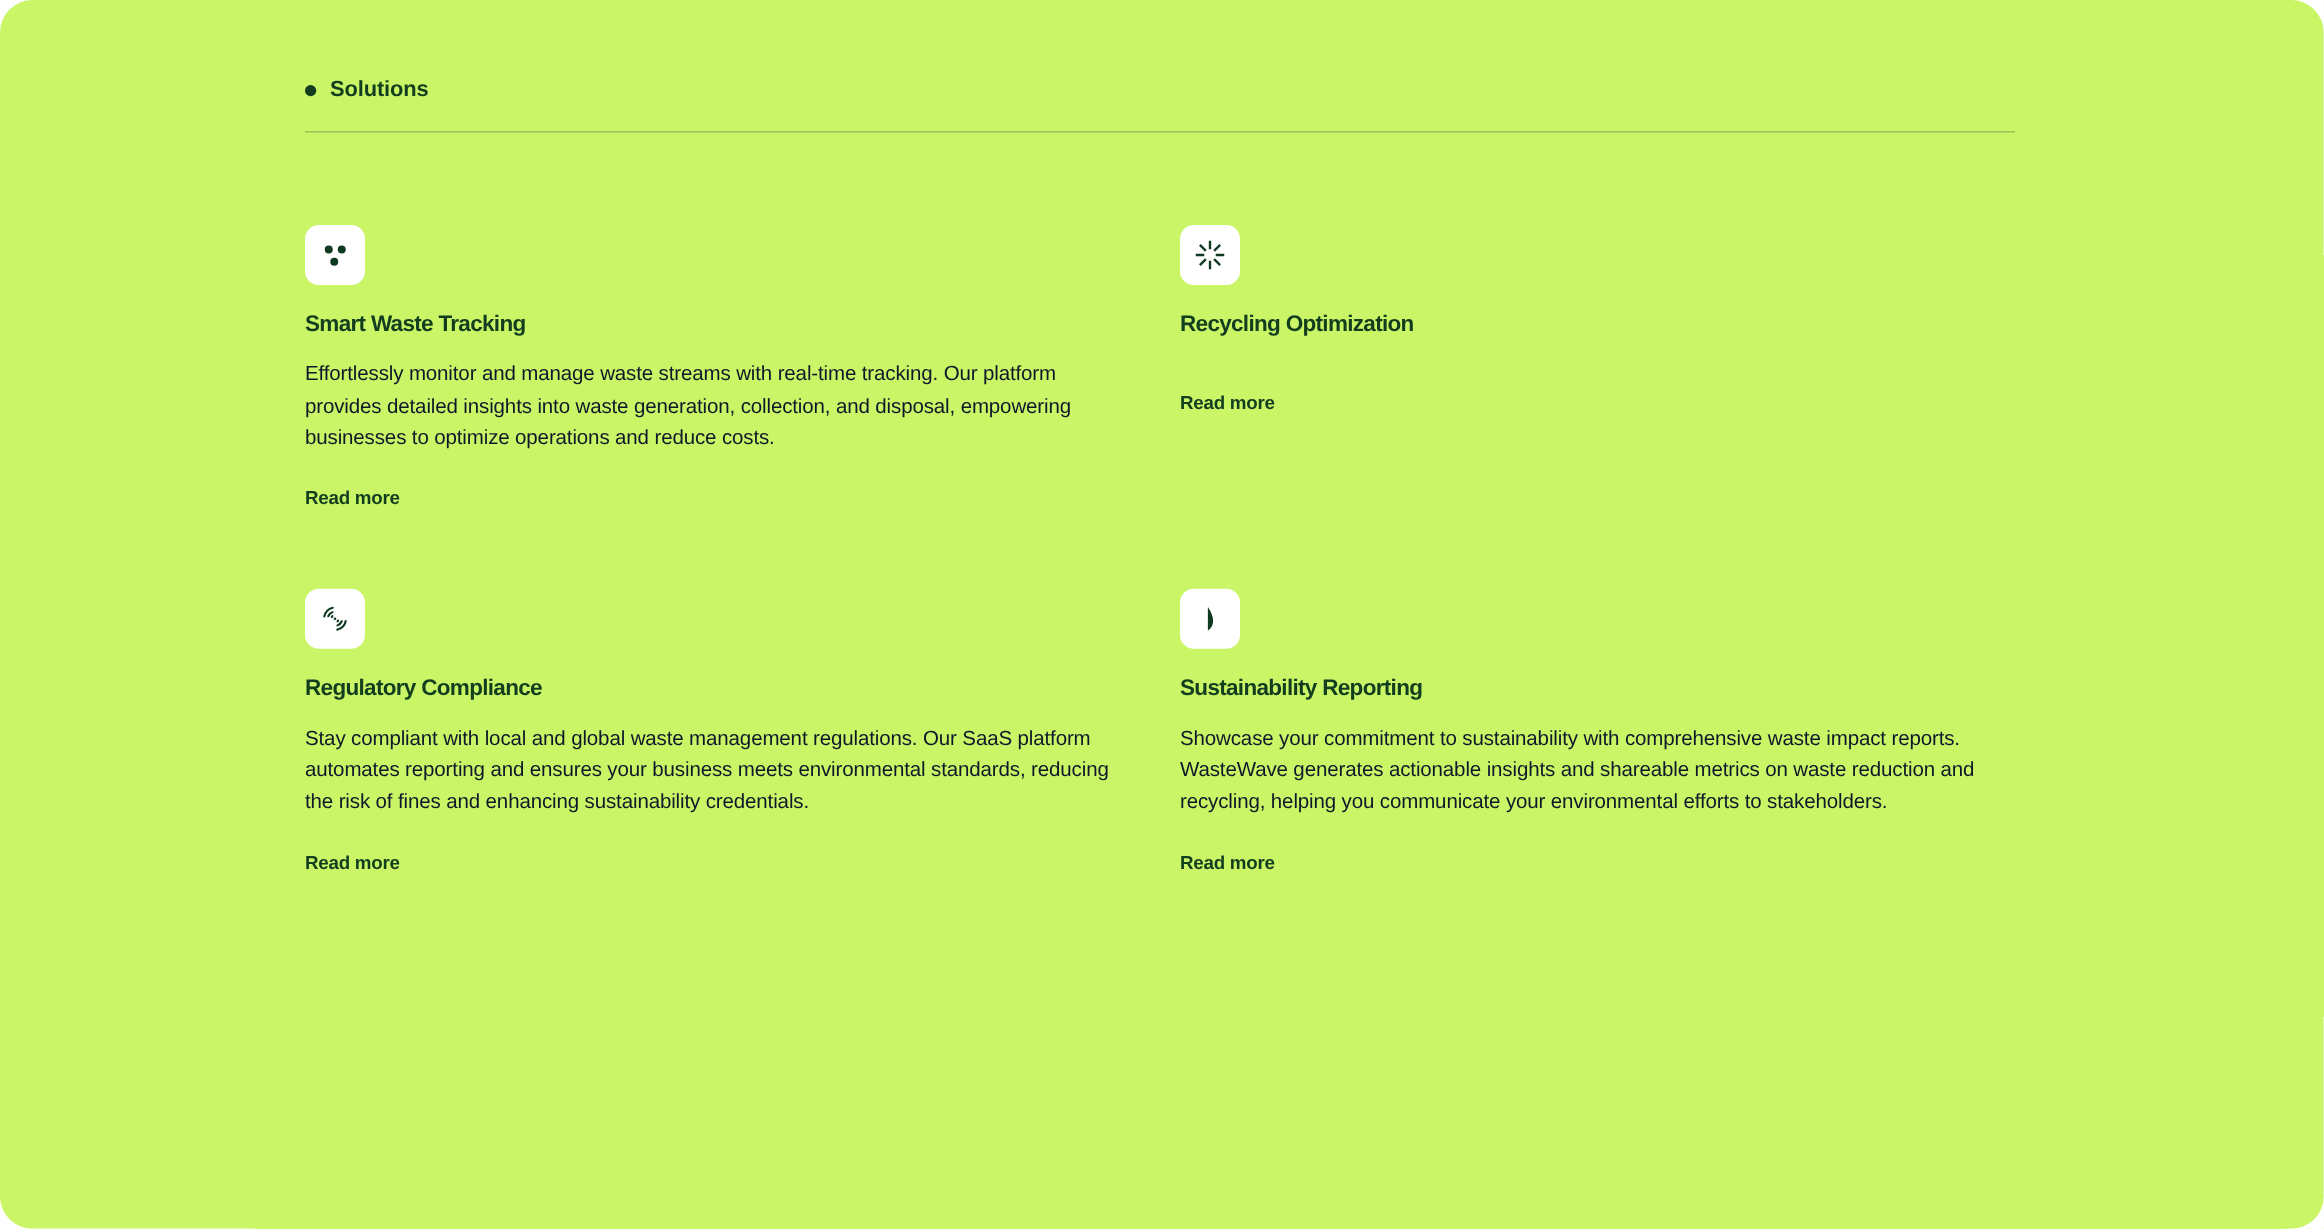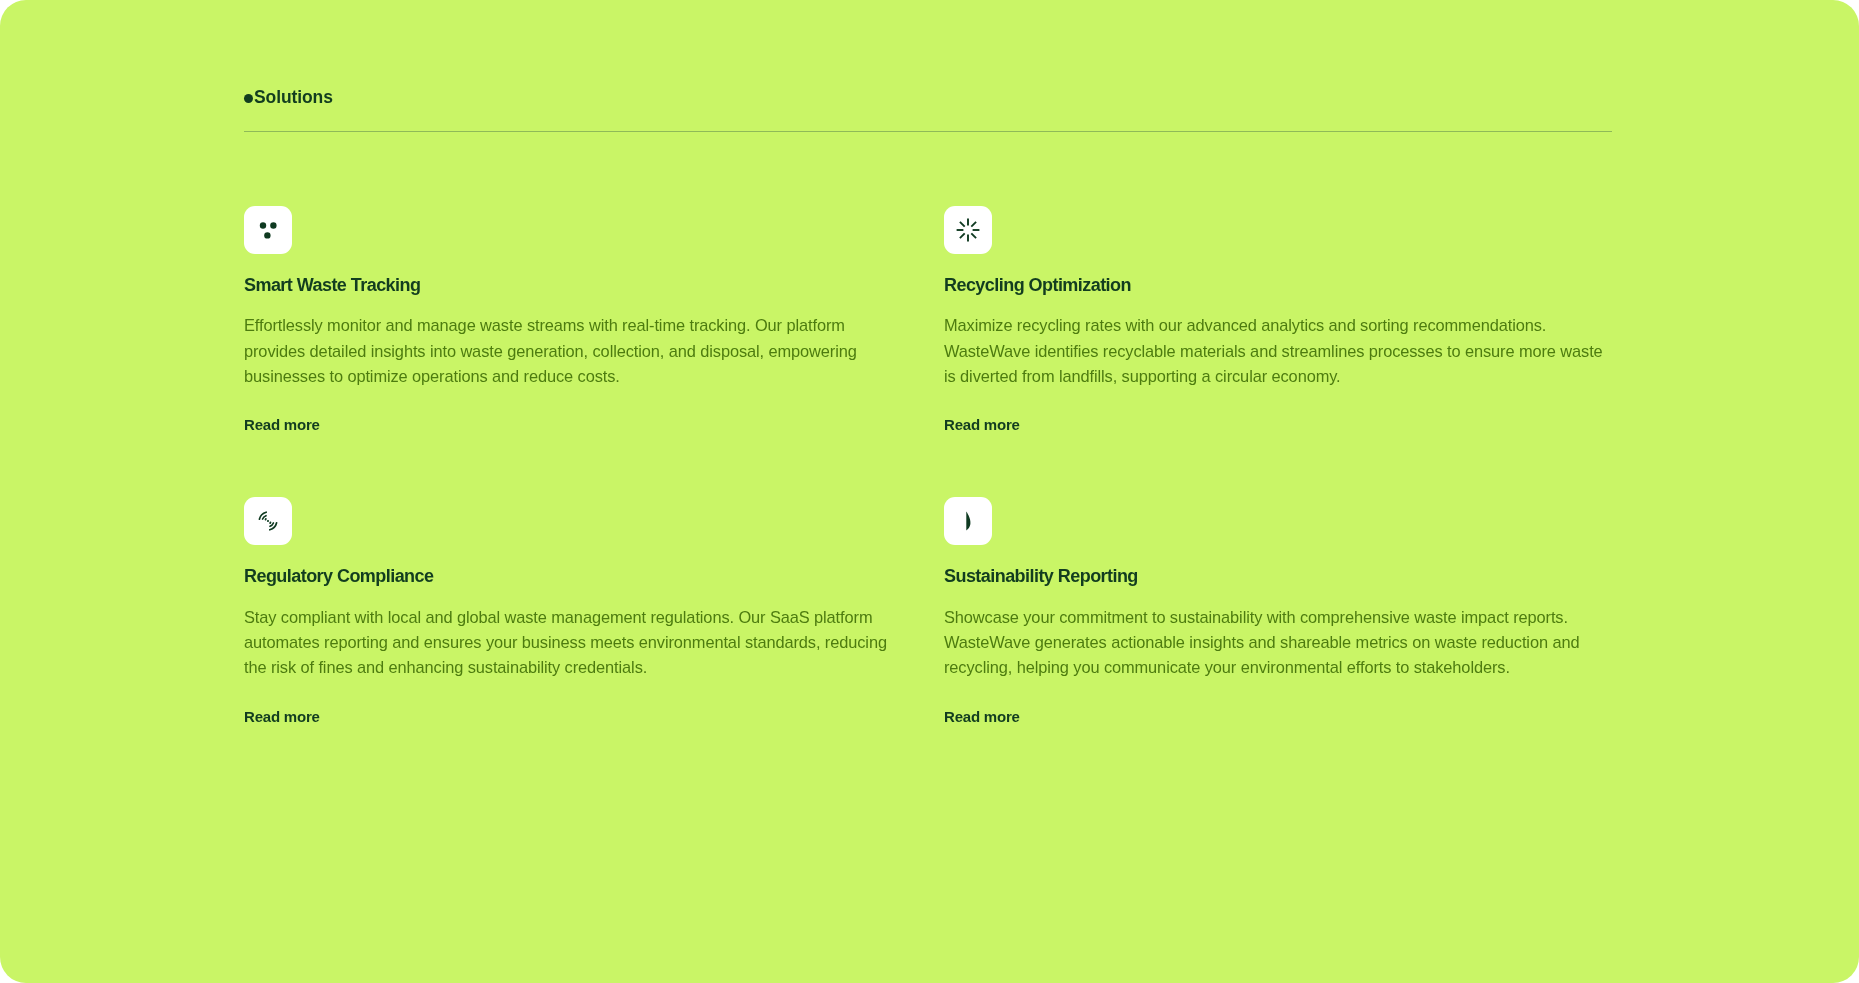--- a/index.html
+++ b/index.html
@@ -26,23 +26,23 @@
     position: absolute;
     left: 244px;
     top: 0;
     width: 1368px;
   }
 
   
   .eyebrow-row {
     display: flex;
     align-items: center;
-    gap: 1px;
+    gap: 11px;
     height: 28px;
-    margin-top: 84px;
+    margin-top: 58px;
   }
   .eyebrow-dot {
     width: 9px;
     height: 9px;
     border-radius: 50%;
     background: #123d1f;
     flex: 0 0 auto;
   }
   .eyebrow-label {
     font-family: "Liberation Sans", sans-serif;
@@ -106,21 +106,21 @@
     color: #123d1f;
     margin-bottom: 18px;
   }
 
   .feature-desc {
     font-family: "Liberation Sans", sans-serif;
     font-size: 16.4px;
     font-weight: 400;
     line-height: 1.55;
     letter-spacing: -0.1px;
-    color: #4d7c0f;
+    color: #0f172a;
     max-width: 660px;
   }
 
   .read-more {
     display: inline-block;
     margin-top: 27px;
     font-family: "Liberation Sans", sans-serif;
     font-size: 15px;
     font-weight: 700;
     letter-spacing: -0.2px;
@@ -171,21 +171,20 @@
               <line x1="2.6" y1="14" x2="9.4" y2="14"></line>
               <line x1="18.6" y1="14" x2="25.4" y2="14"></line>
               <line x1="5.9" y1="5.9" x2="10.7" y2="10.7"></line>
               <line x1="17.3" y1="17.3" x2="22.1" y2="22.1"></line>
               <line x1="22.1" y1="5.9" x2="17.3" y2="10.7"></line>
               <line x1="10.7" y1="17.3" x2="5.9" y2="22.1"></line>
             </g>
           </svg>
         </div>
         <h2 class="feature-title">Recycling Optimization</h2>
-        <p class="feature-desc">Maximize recycling rates with our advanced analytics and sorting recommendations. WasteWave identifies recyclable materials and streamlines processes to ensure more waste is diverted from landfills, supporting a circular economy.</p>
         <a class="read-more" href="#">Read more</a>
       </div>
 
       <div class="feature-card">
         <div class="icon-tile">
           <svg width="28" height="28" viewBox="0 0 28 28">
             <g fill="none" stroke="#0f3a21" stroke-width="1.7" stroke-linecap="round">
               <path d="M12.2 5.2 A 9.4 9.4 0 0 0 5.4 12.2"></path>
               <path d="M12.0 8.7 A 6.0 6.0 0 0 0 8.6 12.0"></path>
               <path d="M11.9 11.9 A 2.6 2.6 0 0 0 11.5 12.6"></path>

